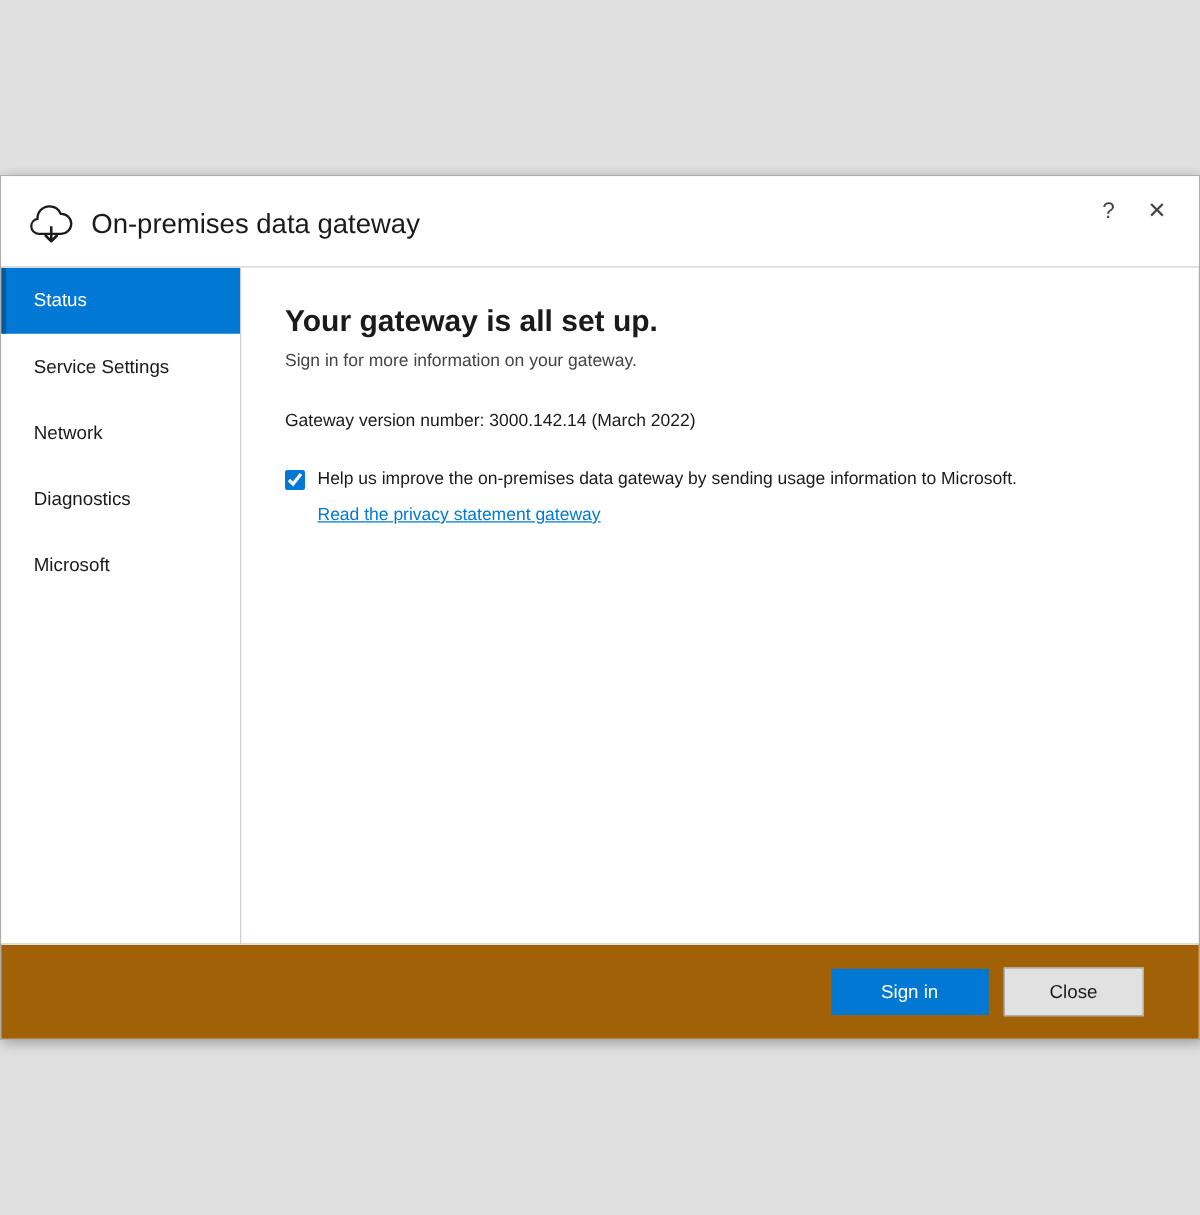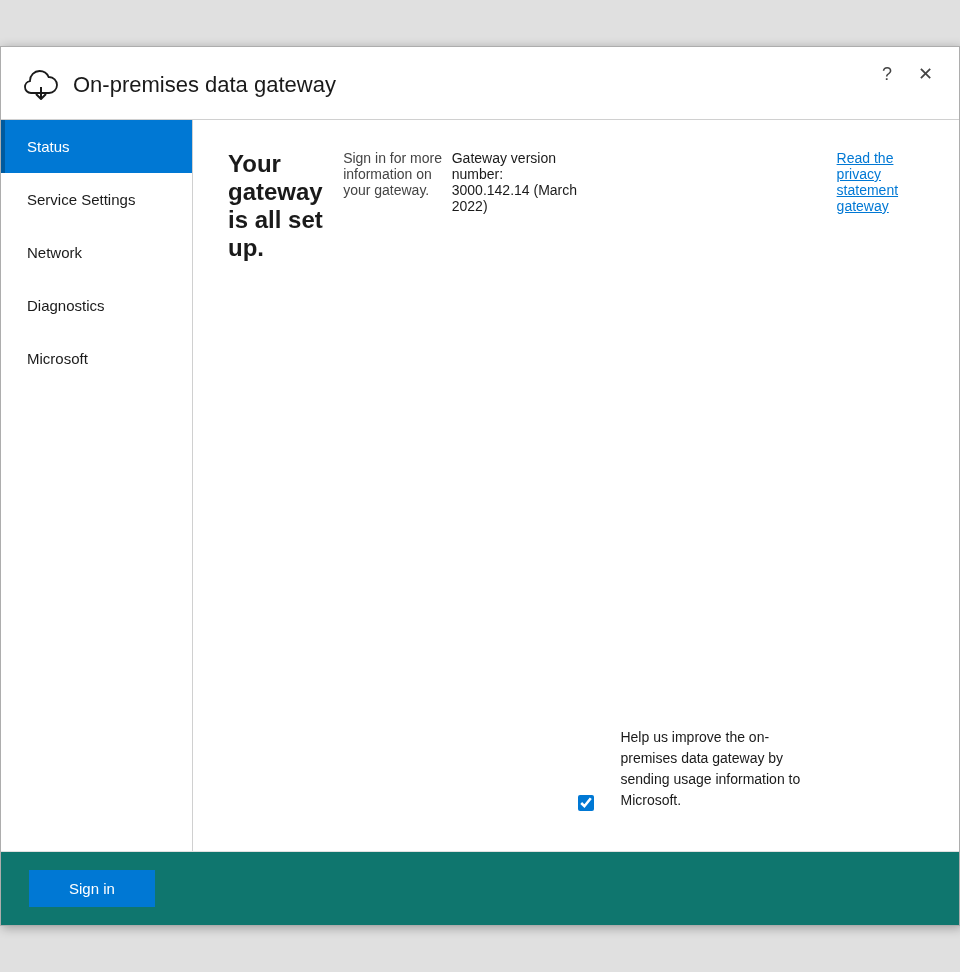--- a/index.html
+++ b/index.html
@@ -12,21 +12,21 @@
     body {
       background: #e0e0e0;
       display: flex;
       align-items: center;
       justify-content: center;
       min-height: 100vh;
     }
 
     .window {
       width: 960px;
-      height: 880px;
+      height: 692px;
       background: #ffffff;
       border: 1px solid #adadad;
       box-shadow: 2px 2px 10px rgba(0,0,0,0.3);
       display: flex;
       flex-direction: column;
       position: relative;
     }
 
     .title-bar {
       display: flex;
@@ -98,46 +98,46 @@
       background: #0078d4;
       color: #ffffff;
       border-left: 4px solid #005a9e;
     }
 
     .main-content {
       flex: 1;
       padding: 30px 35px;
       overflow-y: auto;
       display: flex;
-      flex-direction: row;
+      flex-direction: column;
     }
 
     .status-heading {
       font-size: 24px;
       font-weight: 600;
       color: #1a1a1a;
       margin-bottom: 8px;
     }
 
     .status-subtext {
       font-size: 14px;
       color: #444;
-      margin-bottom: 4px;
+      margin-bottom: 32px;
     }
 
     .version-text {
       font-size: 14px;
       color: #1a1a1a;
       margin-bottom: 28px;
     }
 
     .checkbox-row {
       display: flex;
-      align-items: flex-end;
-      gap: 26px;
+      align-items: center;
+      gap: 10px;
       margin-bottom: 10px;
     }
 
     .checkbox-input {
       width: 16px;
       height: 16px;
       margin-top: 2px;
       accent-color: #0078d4;
       flex-shrink: 0;
       cursor: pointer;
@@ -154,26 +154,26 @@
       font-size: 14px;
       color: #0078d4;
       text-decoration: underline;
       cursor: pointer;
       margin-left: 26px;
       display: inline-block;
     }
 
     .footer {
       display: flex;
-      justify-content: flex-start;
-      align-items: center;
-      padding: 18px 28px;
+      justify-content: flex-end;
+      align-items: center;
+      padding: 18px 44px;
       gap: 12px;
       border-top: 1px solid #e0e0e0;
-      background: #0f766e;
+      background: #a16207;
     }
 
     .btn-signin {
       background: #0078d4;
       color: #ffffff;
       border: none;
       padding: 10px 40px;
       font-size: 15px;
       cursor: pointer;
       min-width: 120px;
@@ -236,15 +236,16 @@
         <input type="checkbox" class="checkbox-input" checked="" style="">
         <label class="checkbox-label">Help us improve the on-premises data gateway by sending usage information to Microsoft.</label>
       </div>
       <a class="privacy-link">Read the privacy statement gateway</a>
     </main>
 
   </div>
 
   <div class="footer">
     <button class="btn-signin">Sign in</button>
+    <button class="btn-close">Close</button>
   </div>
 
 </div>
 
 </body></html>

